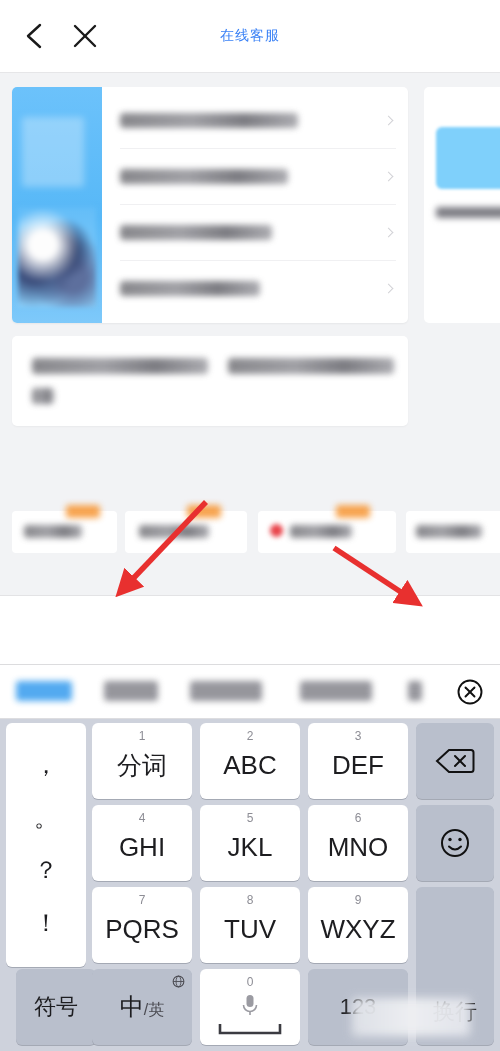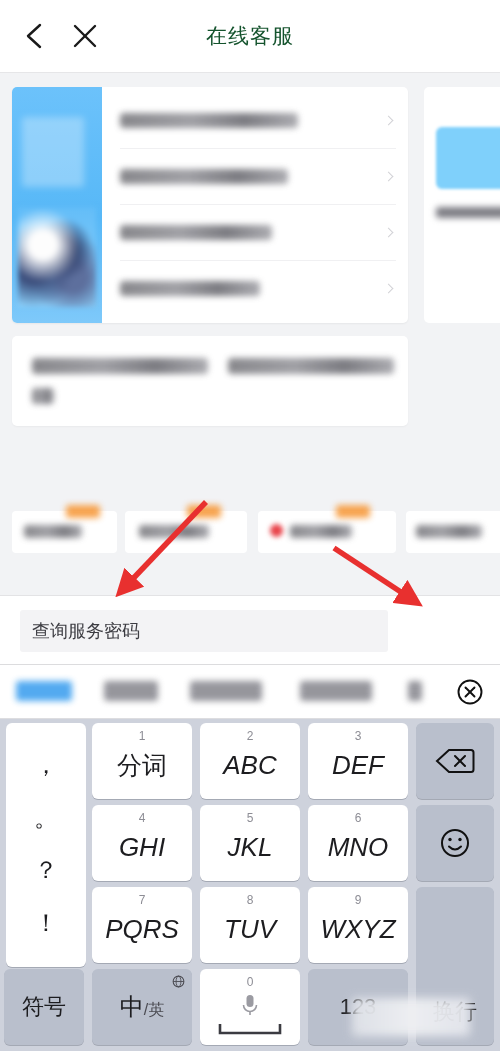--- a/index.html
+++ b/index.html
@@ -29,21 +29,21 @@
   }
   .nav-close {
     position: absolute; left: 64px; top: 16px;
     width: 42px; height: 40px;
     display: flex; align-items: center; justify-content: center;
   }
   .header-title {
     position: absolute; left: 0; top: 0;
     width: 500px; height: 72px;
     display: flex; align-items: center; justify-content: center;
-    font-size: 21px; color: #14532d; letter-spacing: 1px;
+    font-size: 14px; color: #3b82f6; letter-spacing: 1px;
   }
 
   
   .chat-body {
     position: absolute; top: 73px; left: 0;
     width: 500px; height: 522px;
     background: #f2f3f5;
     overflow: hidden;
   }
 
@@ -206,21 +206,21 @@
     font-family: "Liberation Sans", "DejaVu Sans", sans-serif;
     box-shadow: 0 1px 0 rgba(130,135,148,0.55);
     user-select: none;
   }
   .key-white { background: #ffffff; color: #1d1d20; }
   .key-gray  { background: #b9bfcc; color: #1d1d20; }
   .key-num {
     position: absolute; top: 6px; left: 0; width: 100%;
     text-align: center; font-size: 12px; color: #8d8d95;
   }
-  .key-main { font-size: 26px; line-height: 1; margin-top: 8px; font-style: italic; }
+  .key-main { font-size: 26px; line-height: 1; margin-top: 8px; }
   .key-main-cn { font-size: 25px; line-height: 1; margin-top: 8px; }
   .punct-key {
     flex-direction: column; justify-content: space-around;
     padding: 16px 0 18px 0; font-size: 24px; color: #1d1d20;
   }
   .punct-key span { line-height: 1; }
   .key-label-sm { font-size: 22px; }
   .globe {
     position: absolute; right: 7px; top: 6px;
     width: 13px; height: 13px;
@@ -306,21 +306,20 @@
         <div class="chip-badge" style="left:78px"></div>
         <div class="blur-text" style="left:32px;top:14px;width:62px;height:13px"></div>
       </div>
       <div class="chip" style="left:406px;width:110px">
         <div class="blur-text" style="left:10px;top:14px;width:66px;height:13px"></div>
       </div>
     </div>
   </div>
 
   <div class="input-bar">
-    <input class="text-input" type="text" value="查询服务密码" style="">
   </div>
 
   <div class="keyboard">
 
     <div class="suggest-bar">
       <div class="sug-item sug-active" style="left:16px;width:56px"></div>
       <div class="sug-item sug-dim" style="left:104px;width:54px"></div>
       <div class="sug-item sug-dim" style="left:190px;width:72px"></div>
       <div class="sug-item sug-dim" style="left:300px;width:72px"></div>
       <div class="sug-item sug-dim" style="left:408px;width:14px"></div>
@@ -393,21 +392,21 @@
       </div>
       <div class="key key-white" style="left:308px;top:168px;width:100px;height:76px">
         <span class="key-num">9</span>
         <span class="key-main">WXYZ</span>
       </div>
 
       <div class="key key-gray" style="left:416px;top:168px;width:78px;height:158px;align-items:flex-end;padding-bottom:18px">
         <span class="key-label-sm">换行</span>
       </div>
 
-      <div class="key key-gray" style="left:4px;top:250px;width:80px;height:76px">
+      <div class="key key-gray" style="left:16px;top:250px;width:80px;height:76px">
         <span class="key-label-sm">符号</span>
       </div>
       <div class="key key-gray" style="left:92px;top:250px;width:100px;height:76px;position:absolute">
         <span style="font-size:24px">中</span>
         <span style="font-size:16px;color:#4b4b52;margin-top:6px">/</span>
         <span style="font-size:16px;color:#4b4b52;margin-top:6px">英</span>
         <svg class="globe" viewBox="0 0 16 16">
           <circle cx="8" cy="8" r="6.6" fill="none" stroke="#4b4b52" stroke-width="1.3"></circle>
           <ellipse cx="8" cy="8" rx="3" ry="6.6" fill="none" stroke="#4b4b52" stroke-width="1.1"></ellipse>
           <line x1="1.4" y1="8" x2="14.6" y2="8" stroke="#4b4b52" stroke-width="1.1"></line>

